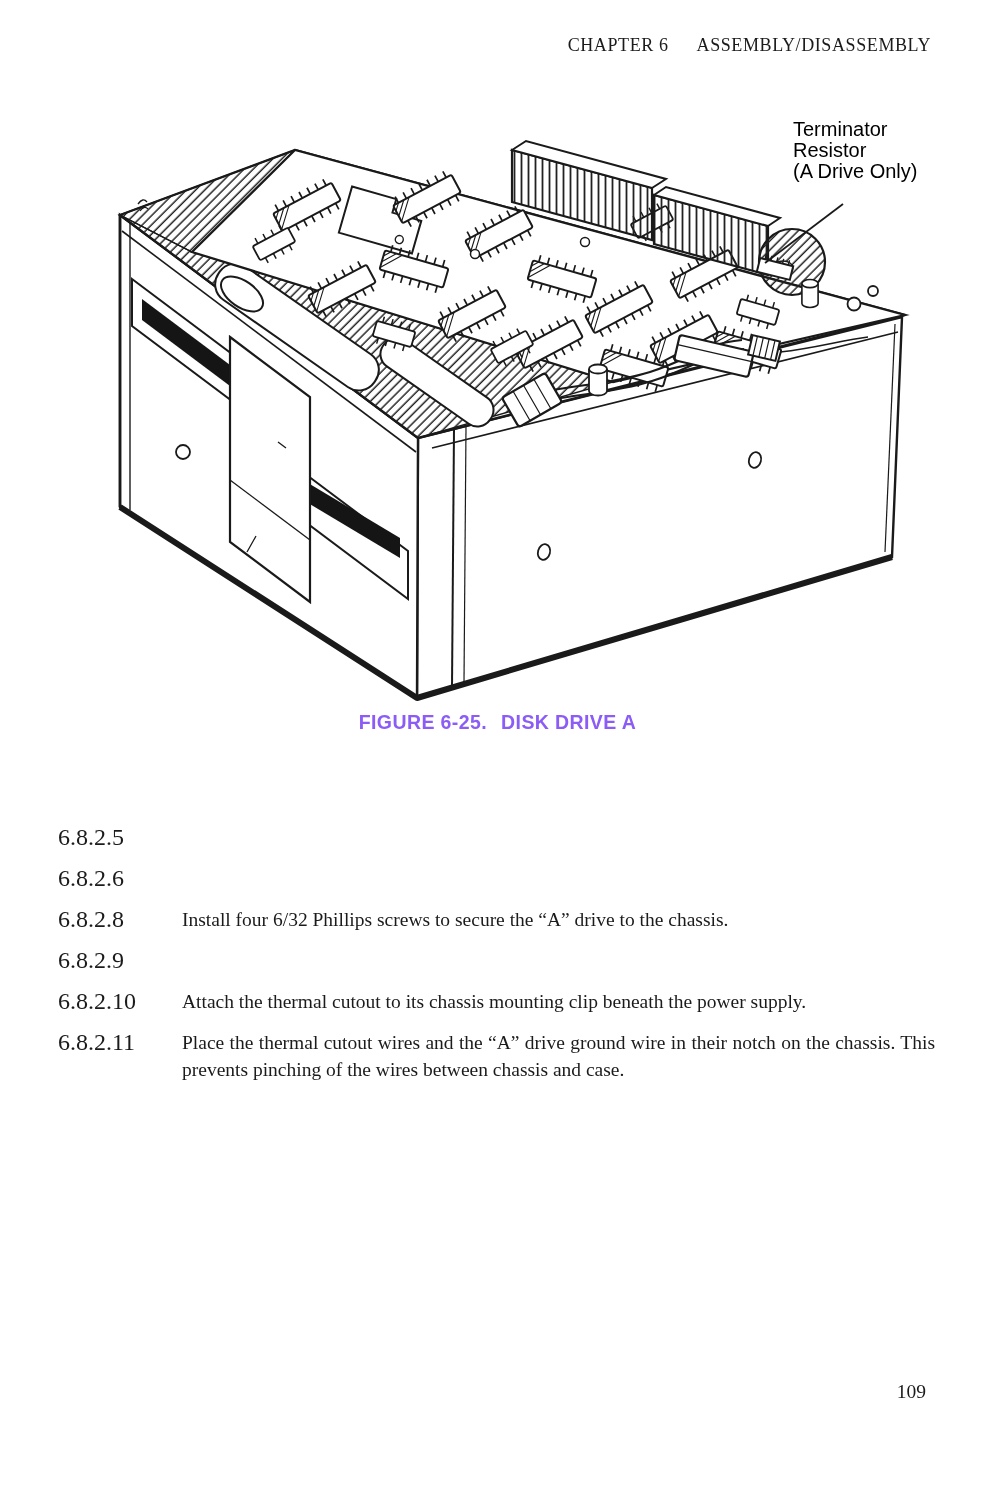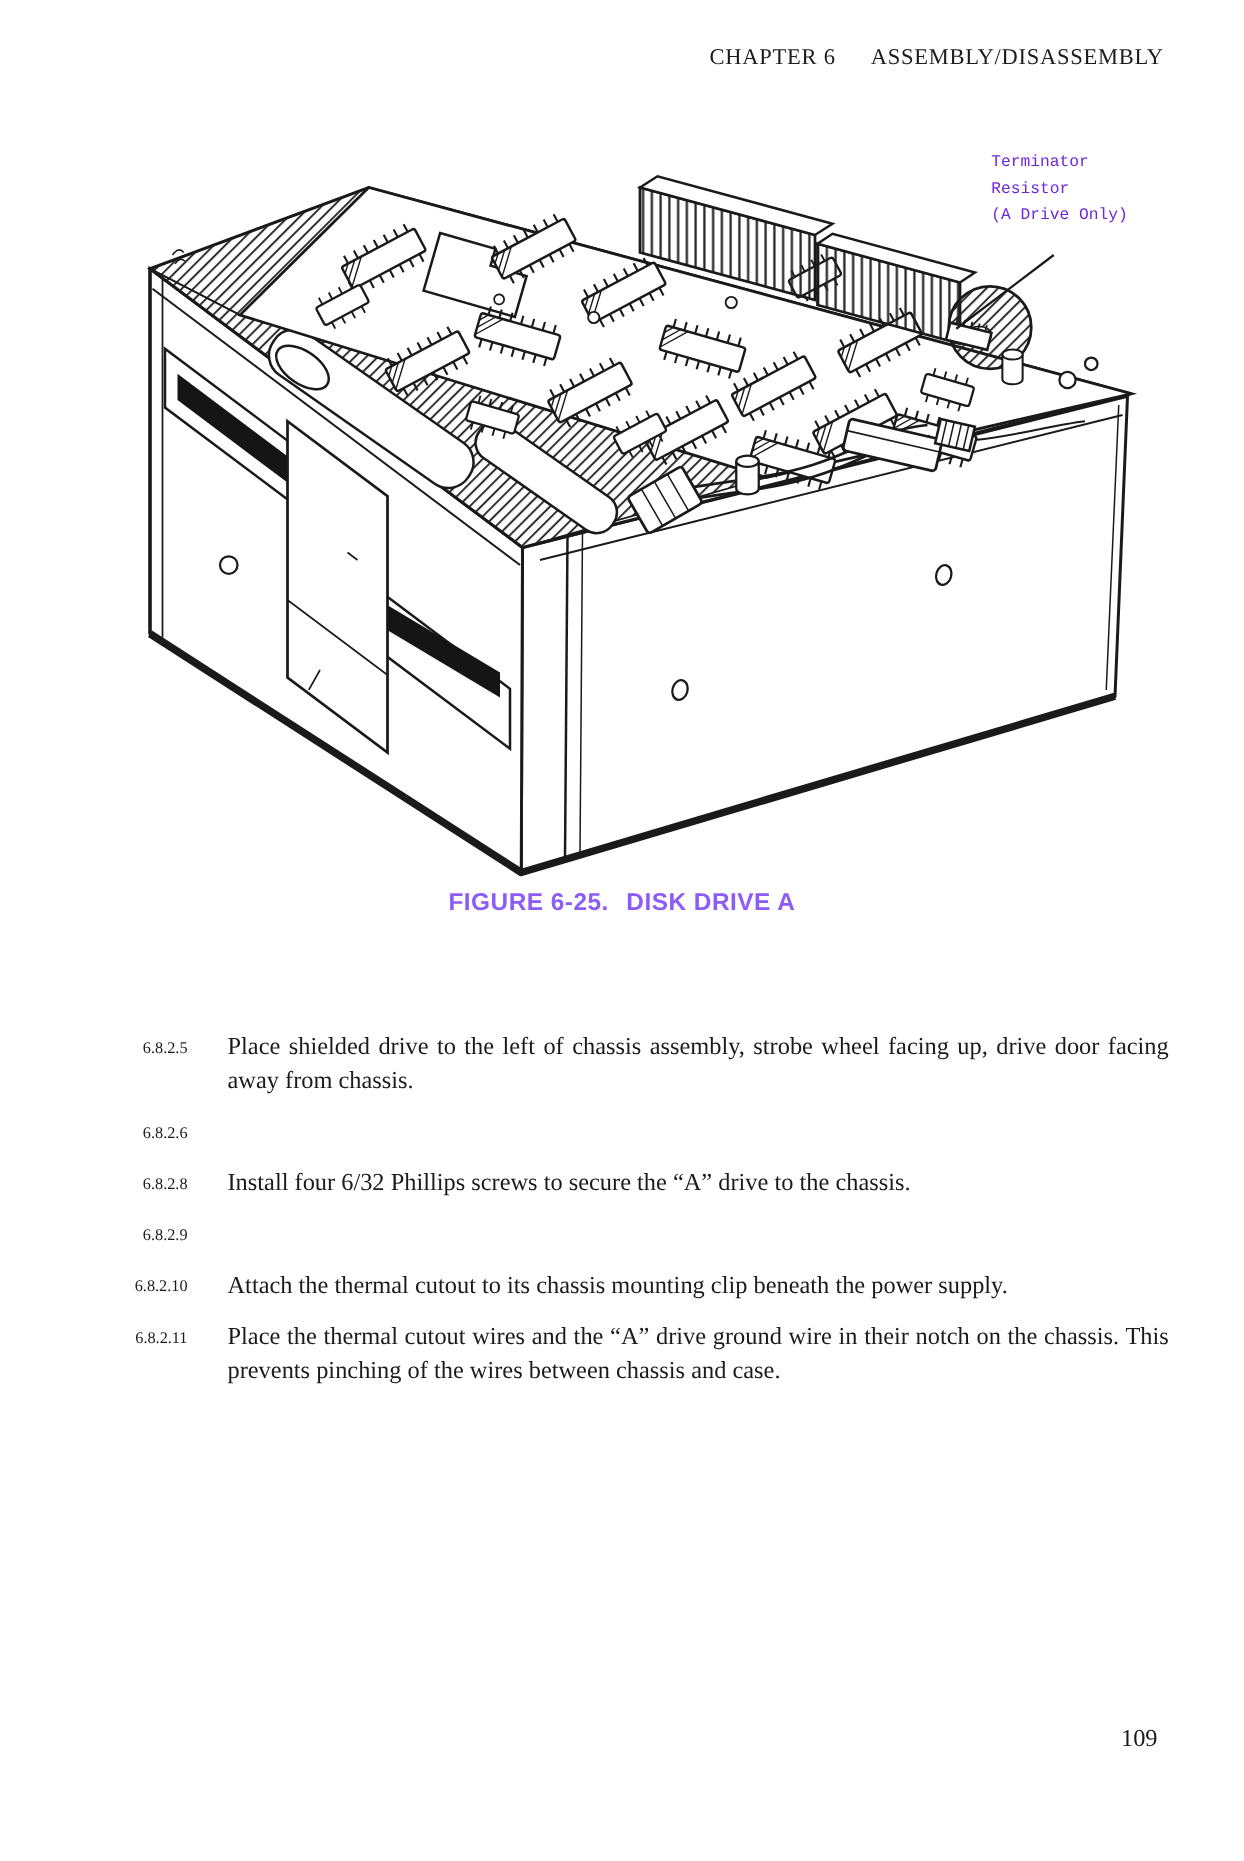--- a/index.html
+++ b/index.html
@@ -9,32 +9,32 @@
   }
   .header{
     position:absolute;top:35px;right:64px;font-size:18px;letter-spacing:.6px;
     color:#1b1b1b;white-space:nowrap;
   }
   .header .hdr-right{margin-left:28px;}
   .figure-wrap{position:absolute;left:42px;top:82px;width:910px;height:640px;}
   .figure-wrap svg{display:block;width:910px;height:640px;}
   .callout{
     position:absolute;left:793px;top:119px;
-    font-family:Liberation Mono, monospace;font-size:13px;line-height:21px;
-    color:#6d28d9;white-space:nowrap;
+    font-family:Liberation Sans, sans-serif;font-size:20px;line-height:21px;
+    color:#000000;white-space:nowrap;
   }
   .caption{
     position:absolute;left:0;right:0;top:711px;text-align:center;
     font-family:"Liberation Sans",sans-serif;font-weight:bold;font-size:19.5px;
     letter-spacing:.4px;color:#8b5cf6;
   }
   .caption .cap-title{margin-left:14px;}
   .steps{position:absolute;left:58px;top:824px;width:877px;}
   .step{display:flex;margin-bottom:14px;}
-  .step-num{flex:none;width:92px;text-align:right;font-size:13px;line-height:27px;}
+  .step-num{flex:none;width:92px;font-size:24px;line-height:27px;}
   .step-text{
     flex:none;margin-left:32px;width:753px;text-align:justify;
     font-size:19.5px;line-height:27px;
   }
   .pageno{position:absolute;top:1381px;right:69px;font-size:19.5px;color:#1b1b1b;}
 </style>
 </head>
 <body>
 
 <div class="page">
@@ -188,21 +188,20 @@
     </div>
   </div>
 
   <div class="caption">
     <span>FIGURE 6-25.</span><span class="cap-title">DISK DRIVE A</span>
   </div>
 
   <div class="steps">
     <div class="step">
       <div class="step-num">6.8.2.5</div>
-      <div class="step-text">Place shielded drive to the left of chassis assembly, strobe wheel facing up, drive door facing away from chassis.</div>
     </div>
     <div class="step">
       <div class="step-num">6.8.2.6</div>
     </div>
     <div class="step">
       <div class="step-num">6.8.2.8</div>
       <div class="step-text">Install four 6/32 Phillips screws to secure the “A” drive to the chassis.</div>
     </div>
     <div class="step">
       <div class="step-num">6.8.2.9</div>

